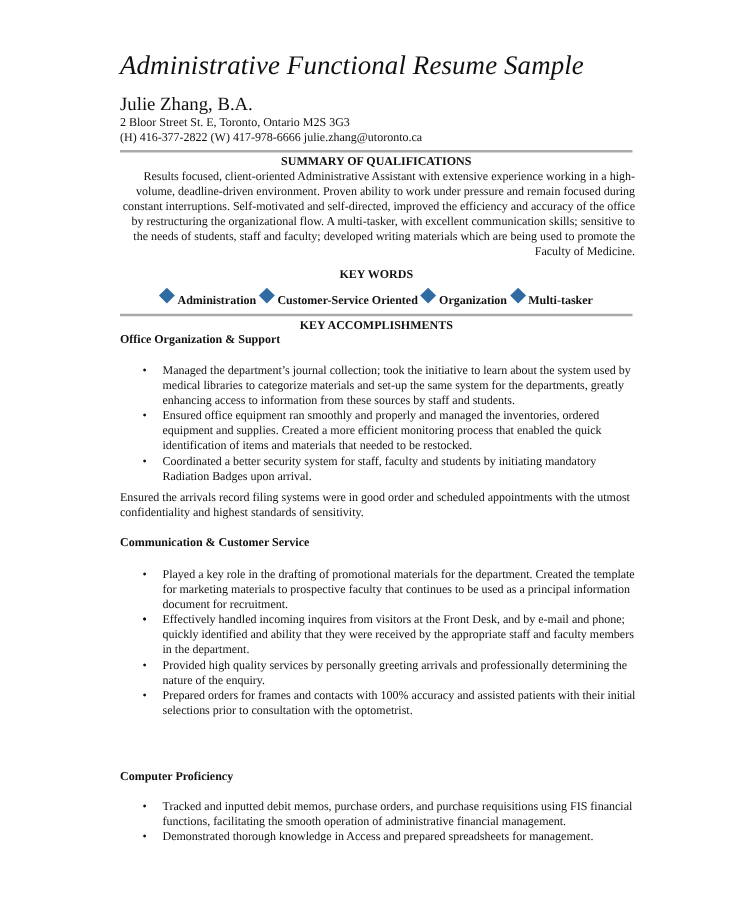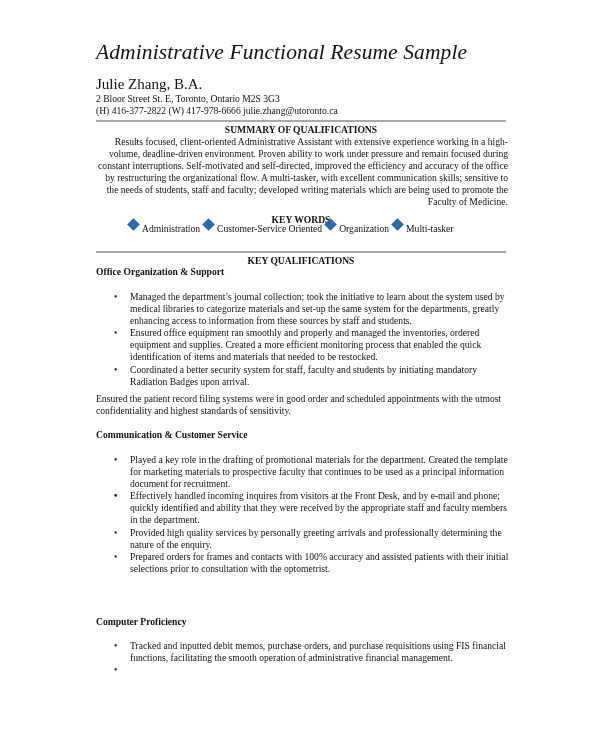--- a/index.html
+++ b/index.html
@@ -10,21 +10,21 @@
     .name { position: absolute; top: 76px; left: 0; font-weight: normal; font-size: 15px; }
     .contact { position: absolute; left: 0; font-size: 9.6px; white-space: nowrap; }
     .c1 { top: 93px; }
     .c2 { top: 105px; }
     .rule { position: absolute; left: 0; width: 410px; height: 2px; background: #a9a9a9; }
     .r1 { top: 120px; }
     .r2 { top: 251px; }
     .sec-head { position: absolute; left: 0; width: 410px; text-align: center; font-weight: bold; font-size: 9.6px; }
     .para { position: absolute; left: 0; width: 412px; font-size: 9.6px; line-height: 12.1px; }
     .summary { top: 136px; text-align: right; }
-    .kw-row { position: absolute; top: 220px; left: 30px; font-size: 9.6px; font-weight: normal; white-space: nowrap; display: flex; align-items: center; }
+    .kw-row { position: absolute; top: 232px; left: 30px; font-size: 9.6px; font-weight: bold; white-space: nowrap; display: flex; align-items: center; }
     .kw-item { display: inline-flex; align-items: flex-end; margin-right: 1px; }
     .diamond { width: 9px; height: 9px; background: #2f6aa3; transform: rotate(45deg); display: inline-block; margin: 0 4px 5px 3px; }
     .sub-head { position: absolute; left: 0; font-weight: bold; font-size: 9.6px; }
     ul.bullets { position: absolute; left: 0; width: 420px; margin: 0; padding: 0; list-style: none; font-size: 9.6px; line-height: 12.1px; }
     ul.bullets li { position: relative; padding-left: 34px; margin: 0; }
     ul.bullets li .dot { position: absolute; left: 18px; top: 0; }
   </style>
 </head>
 <body>
 
@@ -54,38 +54,38 @@
       <span>Organization</span>
     </span>
     <span class="kw-item">
       <span class="diamond" style="background: rgb(47, 106, 163);"></span>
       <span>Multi-tasker</span>
     </span>
   </div>
 
   <div class="rule r2"></div>
 
-  <div class="sec-head" style="top:255px;">KEY QUALIFICATIONS</div>
+  <div class="sec-head" style="top:255px;">KEY ACCOMPLISHMENTS</div>
 
   <div class="sub-head" style="top:266px;">Office Organization &amp; Support</div>
   <ul class="bullets" style="top:291px;">
     <li><span class="dot">•</span><span>Managed the department’s journal collection; took the initiative to learn about the system used by medical libraries to categorize materials and set-up the same system for the departments, greatly enhancing access to information from these sources by staff and students.</span></li>
     <li><span class="dot">•</span><span>Ensured office equipment ran smoothly and properly and managed the inventories, ordered equipment and supplies. Created a more efficient monitoring process that enabled the quick identification of items and materials that needed to be restocked.</span></li>
     <li><span class="dot">•</span><span>Coordinated a better security system for staff, faculty and students by initiating mandatory Radiation Badges upon arrival.</span></li>
   </ul>
 
-  <div class="para" style="top:393px;">Ensured the patient record filing systems were in good order and scheduled appointments with the utmost confidentiality and highest standards of sensitivity.</div>
+  <div class="para" style="top:393px;">Ensured the arrivals record filing systems were in good order and scheduled appointments with the utmost confidentiality and highest standards of sensitivity.</div>
 
   <div class="sub-head" style="top:429px;">Communication &amp; Customer Service</div>
   <ul class="bullets" style="top:454px;">
     <li><span class="dot">•</span><span>Played a key role in the drafting of promotional materials for the department. Created the template for marketing materials to prospective faculty that continues to be used as a principal information document for recruitment.</span></li>
     <li><span class="dot">•</span></li>
     <li><span class="dot">•</span><span>Effectively handled incoming inquires from visitors at the Front Desk, and by e-mail and phone; quickly identified and ability that they were received by the appropriate staff and faculty members in the department.</span></li>
     <li><span class="dot">•</span><span>Provided high quality services by personally greeting arrivals and professionally determining the nature of the enquiry.</span></li>
     <li><span class="dot">•</span><span>Prepared orders for frames and contacts with 100% accuracy and assisted patients with their initial selections prior to consultation with the optometrist.</span></li>
   </ul>
 
   <div class="sub-head" style="top:616px;">Computer Proficiency</div>
   <ul class="bullets" style="top:640px;">
     <li><span class="dot">•</span><span>Tracked and inputted debit memos, purchase orders, and purchase requisitions using FIS financial functions, facilitating the smooth operation of administrative financial management.</span></li>
-    <li><span class="dot">•</span></li>
+    <li><span class="dot">•</span><span>Demonstrated thorough knowledge in Access and prepared spreadsheets for management.</span></li>
   </ul>
 </div>
 
 </body></html>

